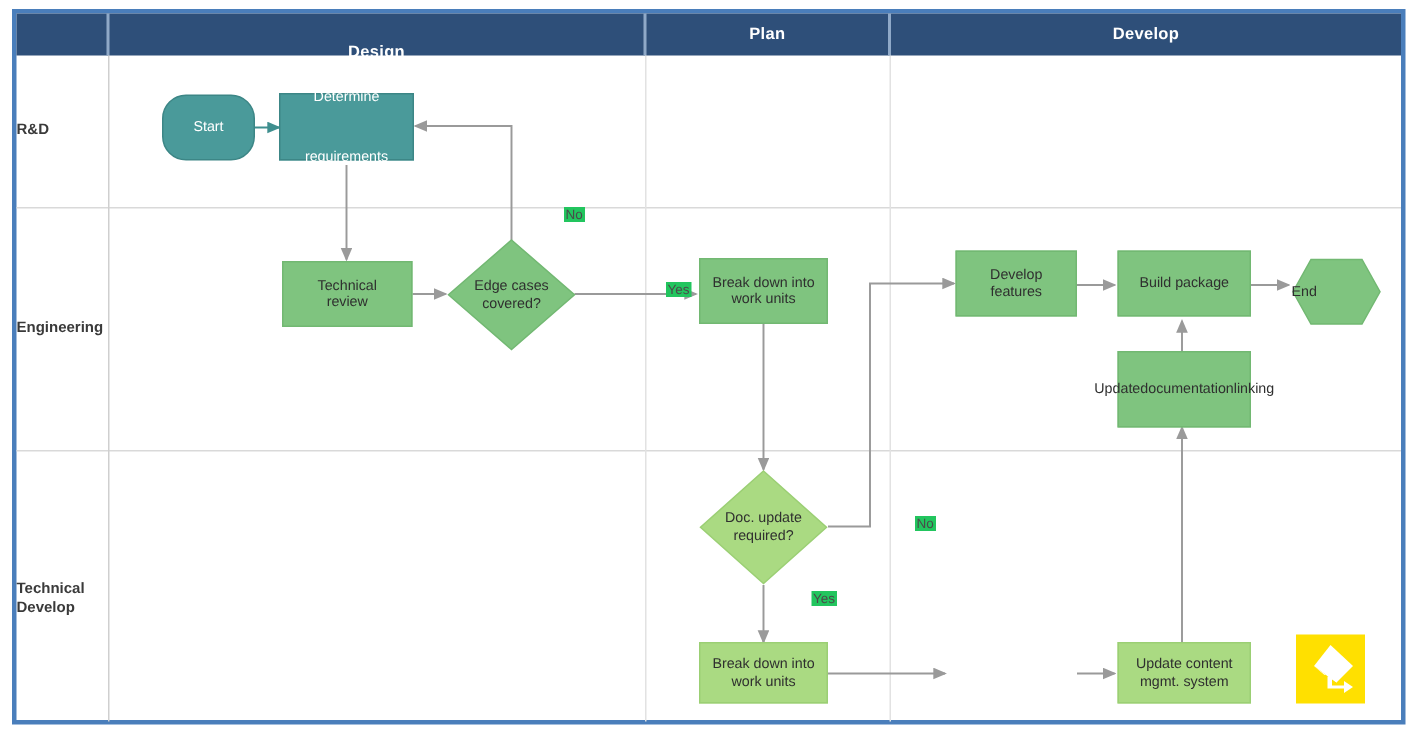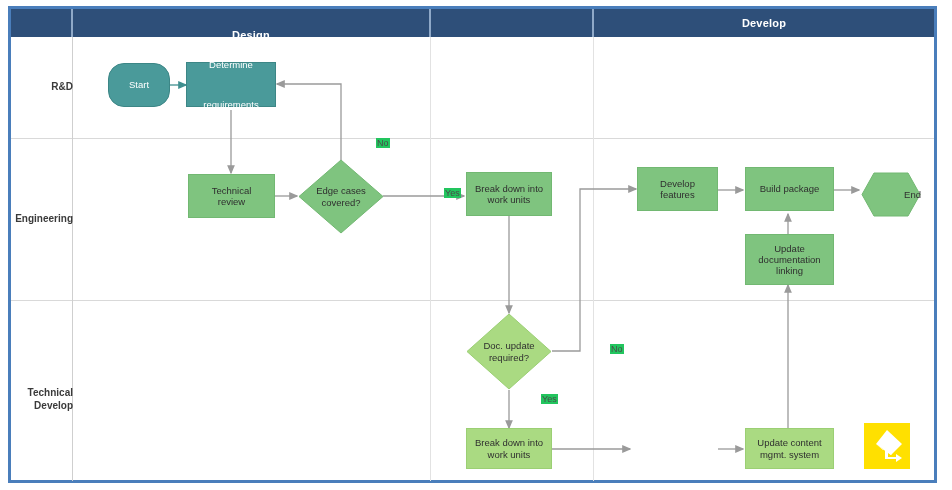--- a/index.html
+++ b/index.html
@@ -26,21 +26,21 @@
   }
   .hdr-sep{position:absolute;top:9px;height:28px;width:2px;background:#8fa9c8;}
 
   
   .lane-sep{position:absolute;height:1px;background:#d9d9d9;}
   .col-sep{position:absolute;width:1px;background:#e2e2e2;}
   .lanelabel-sep{position:absolute;width:1px;background:#cfcfcf;}
 
   .lane-label{
     position:absolute;font-size:10px;font-weight:bold;color:#3a3a3a;
-    text-align:right;line-height:1.25;width:62px;left:11px;
+    text-align:left;line-height:1.25;width:62px;left:11px;
   }
 
   
   .node{
     position:absolute;box-sizing:border-box;
     display:flex;align-items:center;justify-content:center;
     text-align:center;line-height:1.18;
     font-size:9.5px;color:#2f2f2f;
   }
   .teal{background:#4a9a9a;border:1px solid #3c8686;color:#ffffff;}
@@ -52,21 +52,21 @@
   .diamond .dshape{
     position:absolute;inset:0;
   }
   .diamond .dtext{
     position:absolute;inset:0;display:flex;align-items:center;justify-content:center;
     text-align:center;font-size:9.5px;color:#2f2f2f;line-height:1.18;
   }
 
   .hexwrap{position:absolute;}
   .hexwrap .htext{
-    position:absolute;inset:0;display:flex;align-items:center;justify-content:flex-end;
+    position:absolute;inset:0;display:flex;align-items:center;justify-content:flex-start;
     font-size:9.5px;color:#2f2f2f;
   }
 
   
   #wires{position:absolute;left:0;top:0;width:952px;height:490px;pointer-events:none;}
 
   .edge-label{
     position:absolute;font-size:9px;color:#4a4a4a;background:#22c55e;padding:0 1px;margin-left:45px;
   }
 
@@ -81,20 +81,21 @@
 
 <div id="stage">
 
   <div id="frame"></div>
 
   <div id="header-band"></div>
 
   <div class="hdr-cell" style="left:73px;width:356px;margin-top:12px;">Design</div>
   <div class="hdr-sep" style="left:71px;"></div>
 
+  <div class="hdr-cell" style="left:431px;width:161px;">Plan</div>
   <div class="hdr-sep" style="left:429px;"></div>
 
   <div class="hdr-cell" style="left:594px;width:340px;">Develop</div>
   <div class="hdr-sep" style="left:592px;"></div>
 
   <div class="lane-sep" style="left:11px;top:138px;width:923px;"></div>
   <div class="lane-sep" style="left:11px;top:300px;width:923px;"></div>
 
   <div class="lanelabel-sep" style="left:72px;top:37px;height:444px;"></div>
   <div class="col-sep" style="left:430px;top:37px;height:444px;"></div>
@@ -195,21 +196,21 @@
 
   <div class="hexwrap" style="left:861px;top:172px;width:60px;height:45px;">
     <svg viewBox="0 0 60 45" style="position:absolute;inset:0;" xmlns="http://www.w3.org/2000/svg">
       <polygon points="13,1 47,1 59,22.5 47,44 13,44 1,22.5" fill="#7fc47f" stroke="#72b872" stroke-width="1"></polygon>
     </svg>
     <div class="htext">
       <span>End</span>
     </div>
   </div>
 
-  <div class="node green" style="left:745px;top:234px;width:89px;height:51px;flex-direction:column;text-align:right;">
+  <div class="node green" style="left:745px;top:234px;width:89px;height:51px;flex-direction:row;text-align:right;">
     <span>Update</span>
     <span>documentation</span>
     <span>linking</span>
   </div>
 
   <div class="diamond" style="left:466px;top:313px;width:86px;height:77px;">
     <svg class="dshape" viewBox="0 0 86 77" xmlns="http://www.w3.org/2000/svg">
       <polygon points="43,1 85,38.5 43,76 1,38.5" fill="#aada82" stroke="#9bcf74" stroke-width="1"></polygon>
     </svg>
     <div class="dtext">

